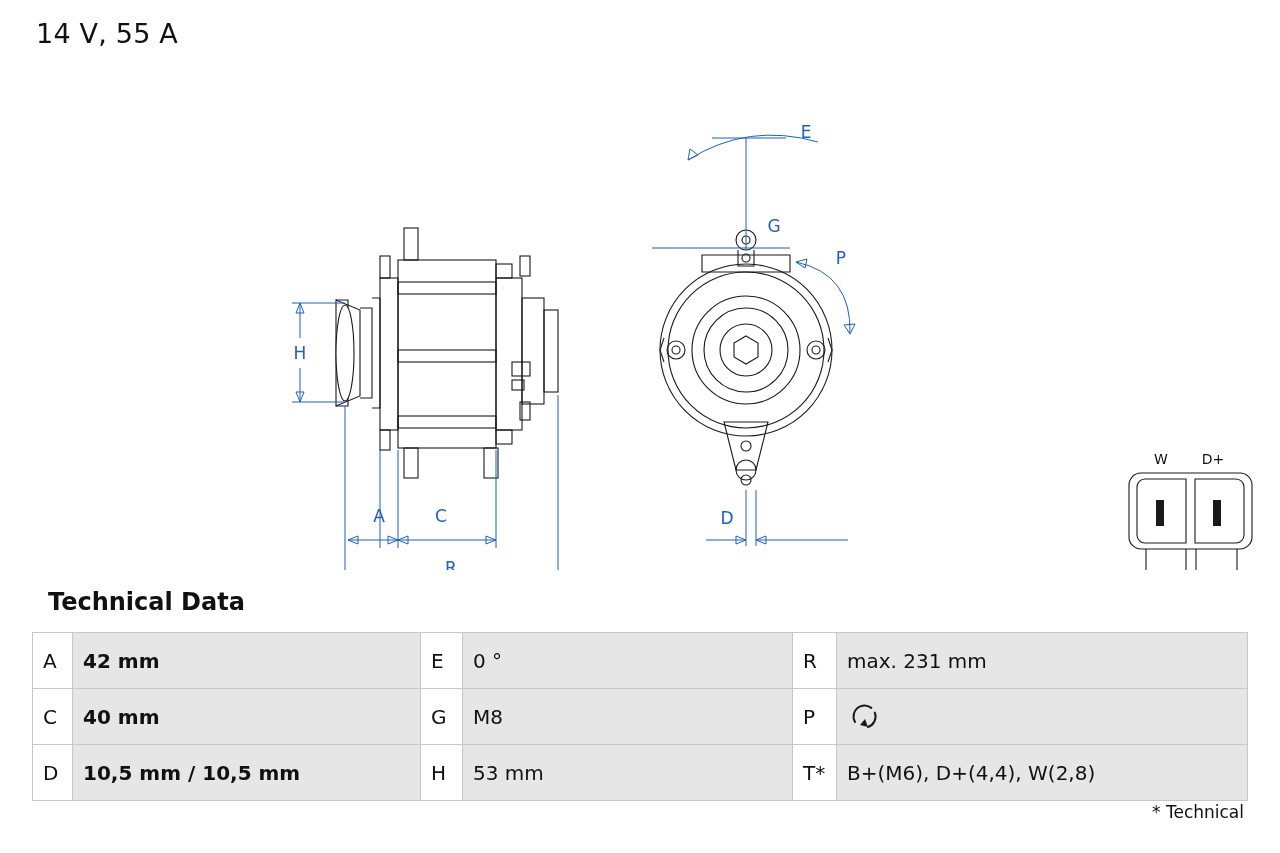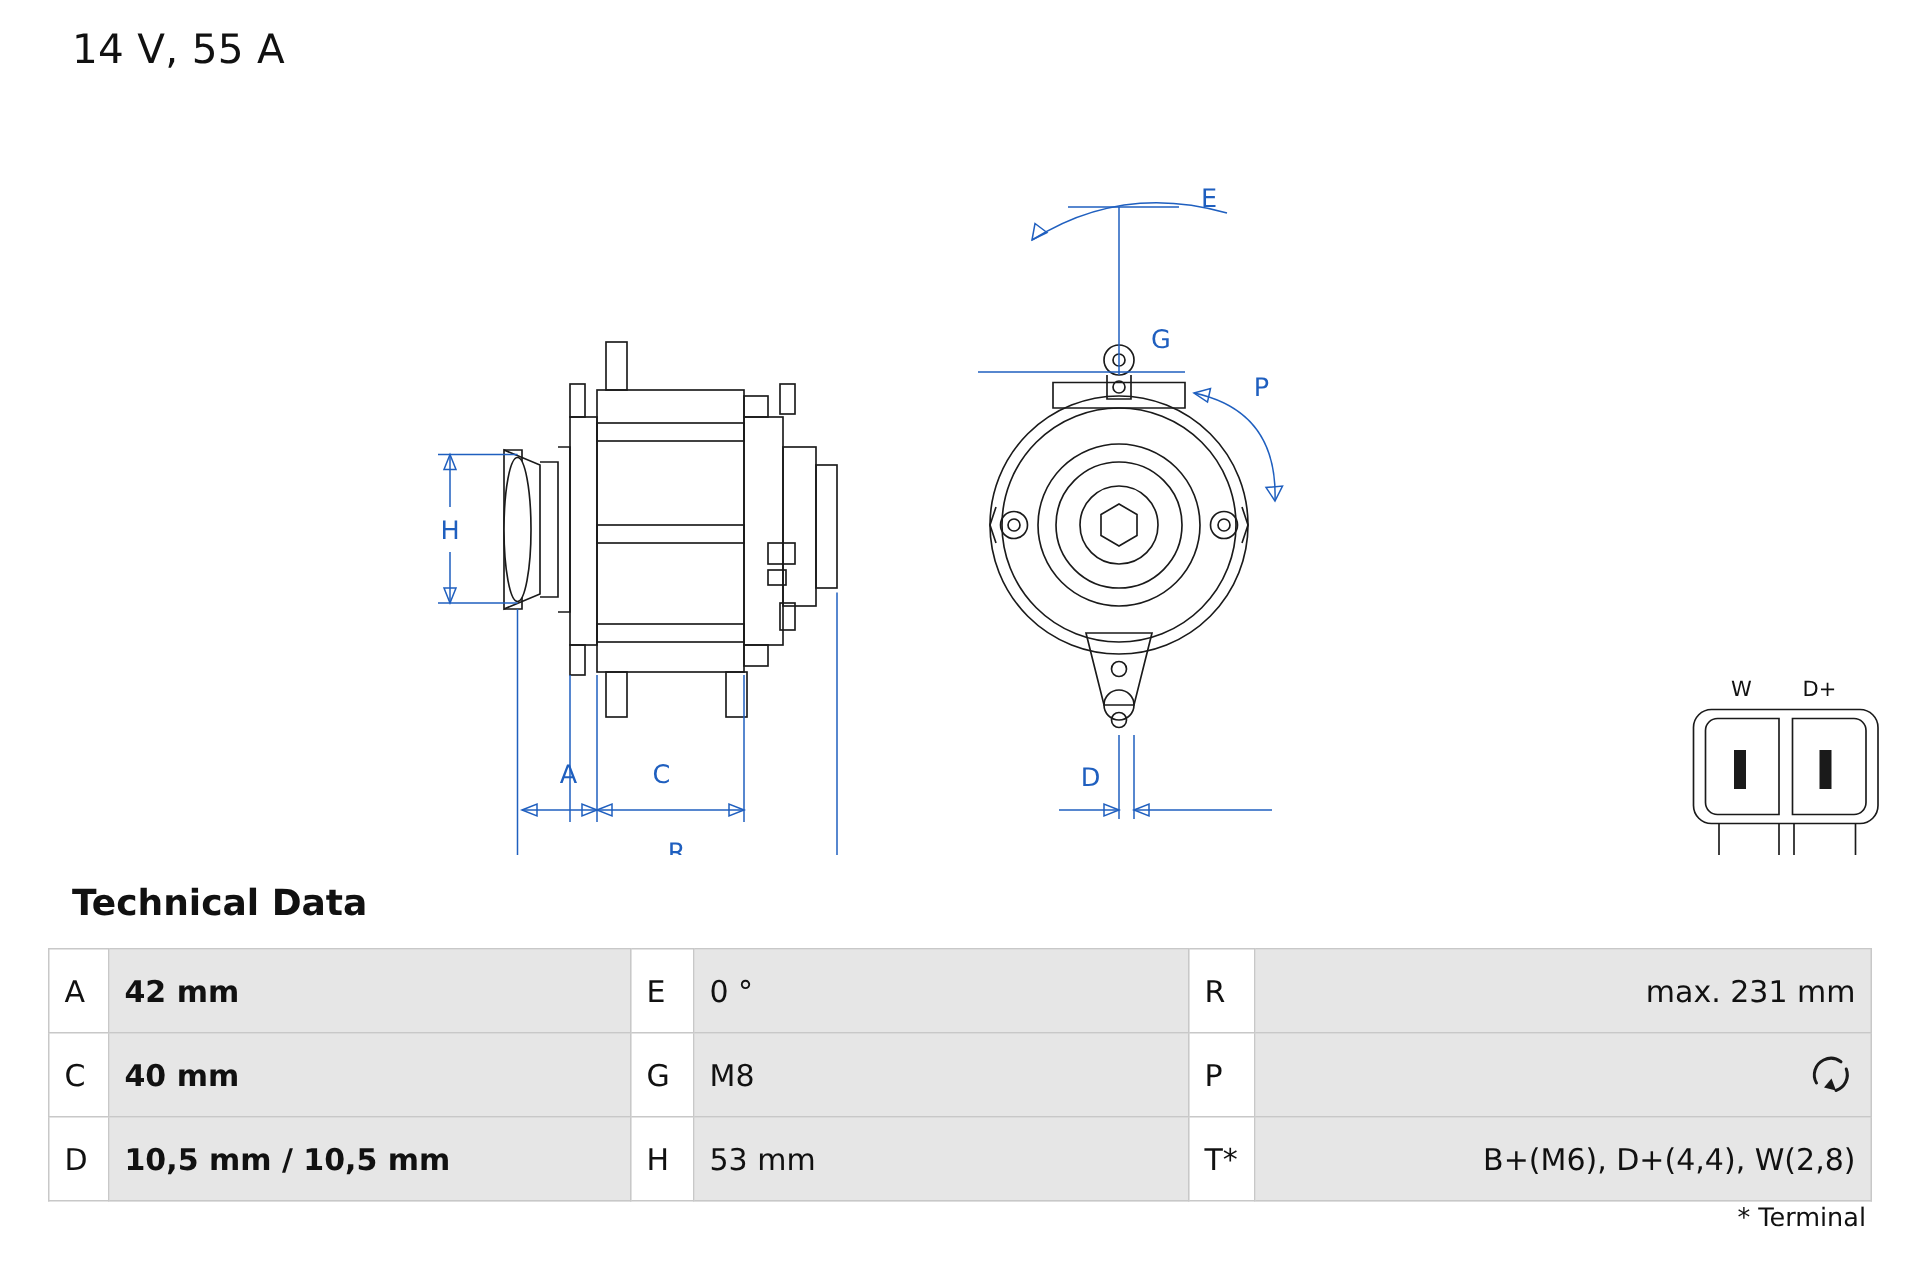--- a/index.html
+++ b/index.html
@@ -8,21 +8,21 @@
     width: 1280px; height: 853px;
     background: #ffffff;
     font-family: "DejaVu Sans", sans-serif;
     color: #111111;
     overflow: hidden;
   }
   .page { position: relative; width: 1280px; height: 853px; }
 
   .title {
     position: absolute;
-    left: 48px; top: 18px;
+    left: 36px; top: 18px;
     font-size: 27px;
     font-weight: 400;
     color: #111;
     letter-spacing: 0.2px;
   }
 
   .drawing {
     position: absolute;
     left: 0; top: 50px;
     width: 1280px; height: 520px;
@@ -59,21 +59,21 @@
     padding-right: 6px;
   }
   td.val {
     background: #e6e6e6;
   }
   td.c1k { width: 40px; }
   td.c1v { width: 348px; font-weight: bold; }
   td.c2k { width: 42px; }
   td.c2v { width: 330px; }
   td.c3k { width: 44px; }
-  td.c3v { width: auto; text-align: right; }
+  td.c3v { width: auto; }
 
   .footnote {
     position: absolute;
     right: 36px; top: 802px;
     font-size: 17px;
     color: #111;
   }
 
   .p-icon { display: inline-block; vertical-align: middle; }
   svg { display: block; }
@@ -253,15 +253,15 @@
         <td class="key c1k">D</td>
         <td class="val c1v">10,5 mm / 10,5 mm</td>
         <td class="key c2k">H</td>
         <td class="val c2v">53 mm</td>
         <td class="key c3k">T*</td>
         <td class="val c3v">B+(M6), D+(4,4), W(2,8)</td>
       </tr>
     </tbody>
   </table>
 
-  <div class="footnote">* Terminal</div>
+  <div class="footnote">* Technical</div>
 
 </div>
 
 </body></html>

